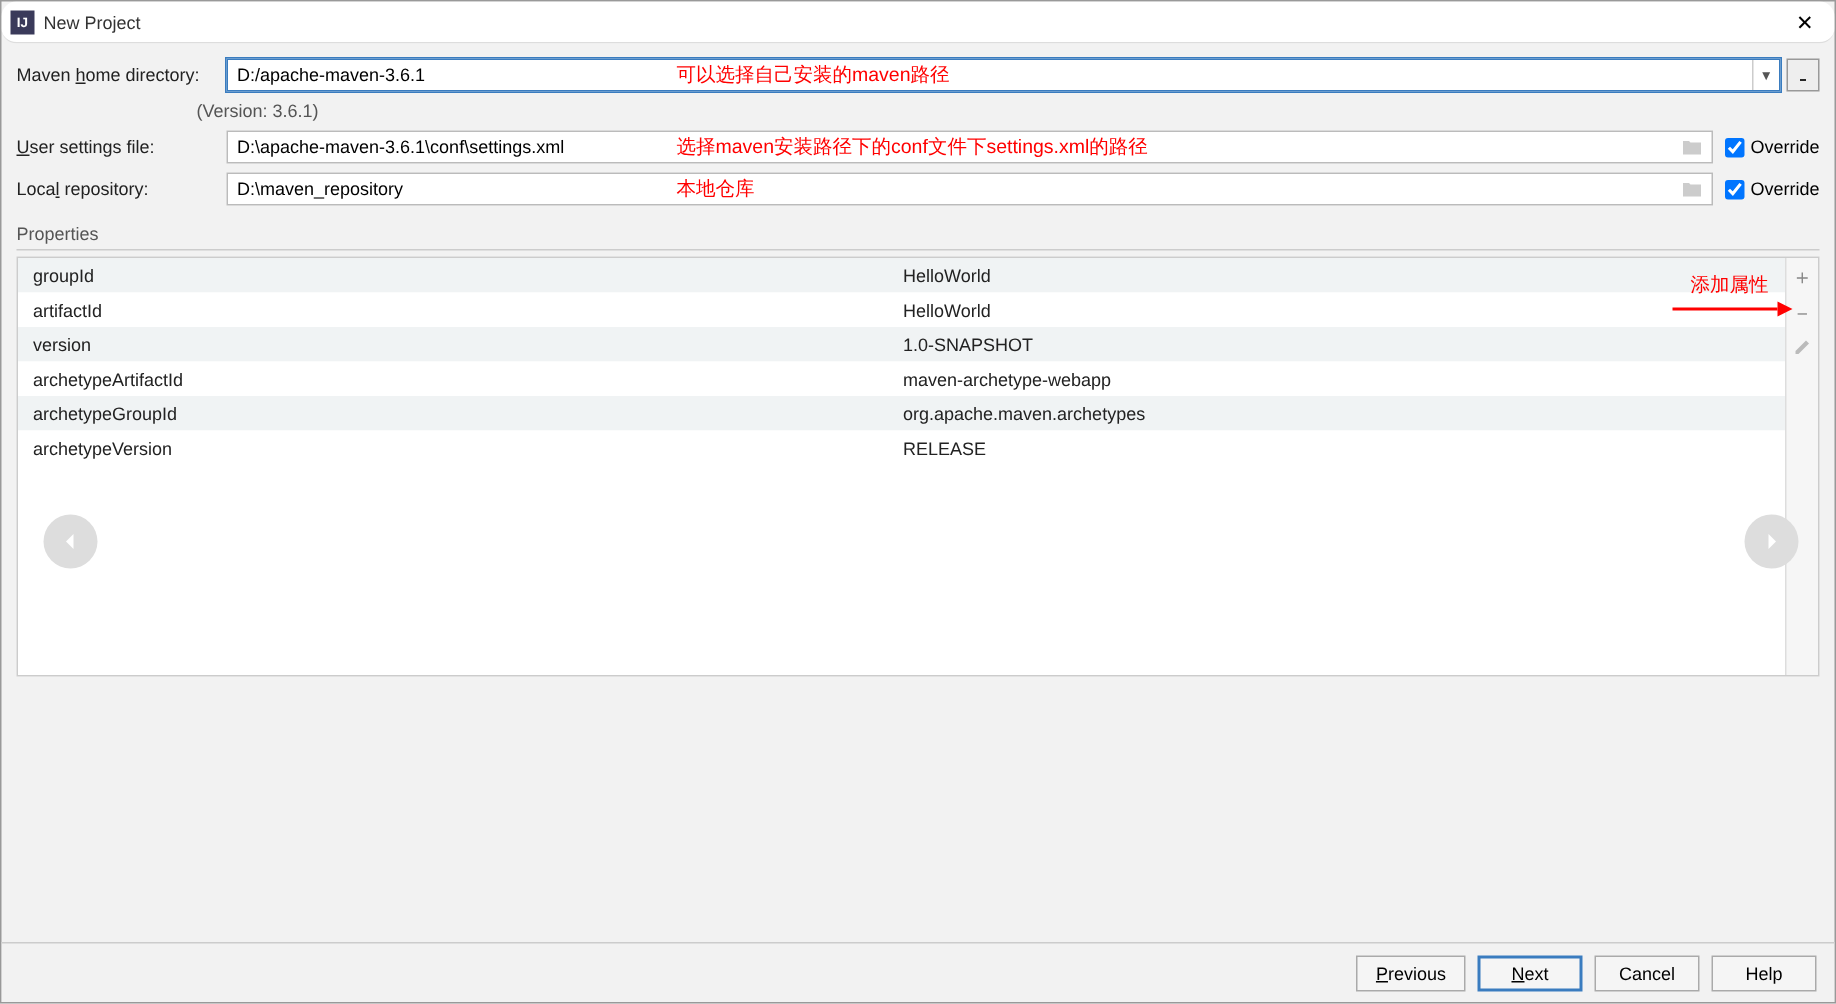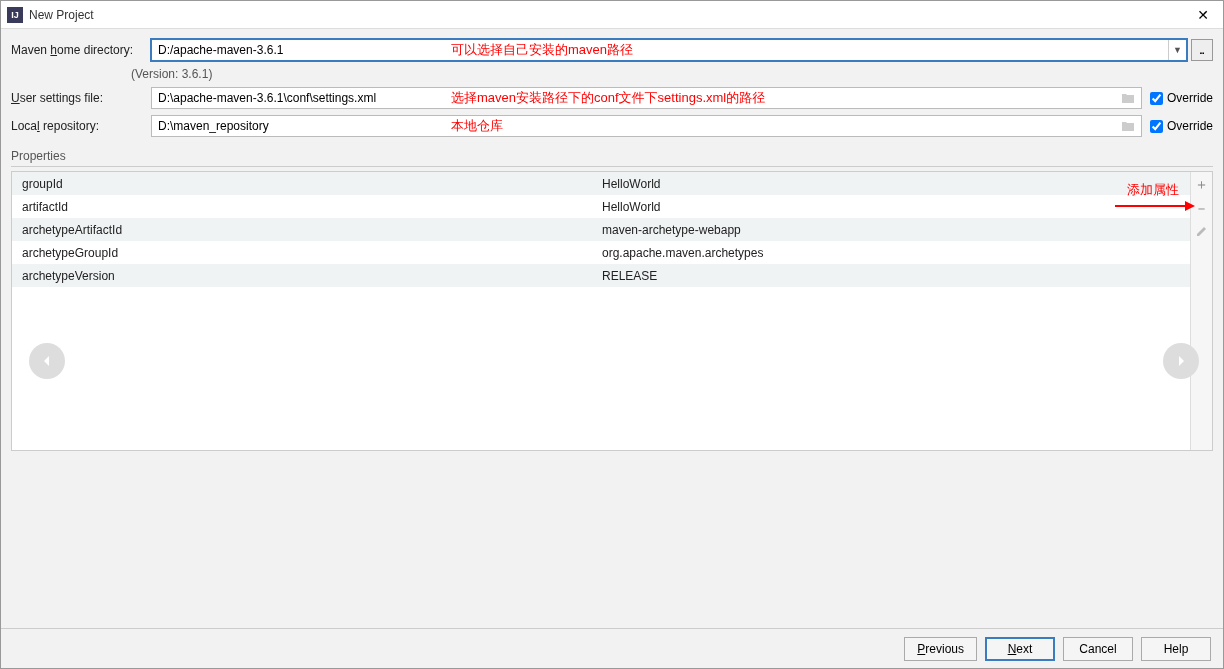--- a/index.html
+++ b/index.html
@@ -13,20 +13,21 @@
       position: relative;
       border: 1px solid #999;
     }
     .titlebar {
       height: 28px;
       background: #fff;
       display: flex;
       align-items: center;
       padding: 0 6px;
       border-bottom: 1px solid #ddd;
+      border-radius: 10px;
     }
     .titlebar .app-icon {
       width: 16px; height: 16px; background: #3a3a5a;
       display: flex; align-items: center; justify-content: center;
       color: #fff; font-size: 9px; font-weight: bold;
       margin-right: 6px;
     }
     .titlebar .title { flex: 1; color: #333; }
     .titlebar .close { font-size: 14px; padding: 0 8px; cursor: pointer; }
     .content { padding: 10px 10px 0 10px; }
@@ -228,20 +229,24 @@
       <div class="table" id="prop-table">
           <div class="table-row">
             <div class="col-key">groupId</div>
             <div class="col-val">HelloWorld</div>
           </div>
           <div class="table-row">
             <div class="col-key">artifactId</div>
             <div class="col-val">HelloWorld</div>
           </div>
           <div class="table-row">
+            <div class="col-key">version</div>
+            <div class="col-val">1.0-SNAPSHOT</div>
+          </div>
+          <div class="table-row">
             <div class="col-key">archetypeArtifactId</div>
             <div class="col-val">maven-archetype-webapp</div>
           </div>
           <div class="table-row">
             <div class="col-key">archetypeGroupId</div>
             <div class="col-val">org.apache.maven.archetypes</div>
           </div>
           <div class="table-row">
             <div class="col-key">archetypeVersion</div>
             <div class="col-val">RELEASE</div>

